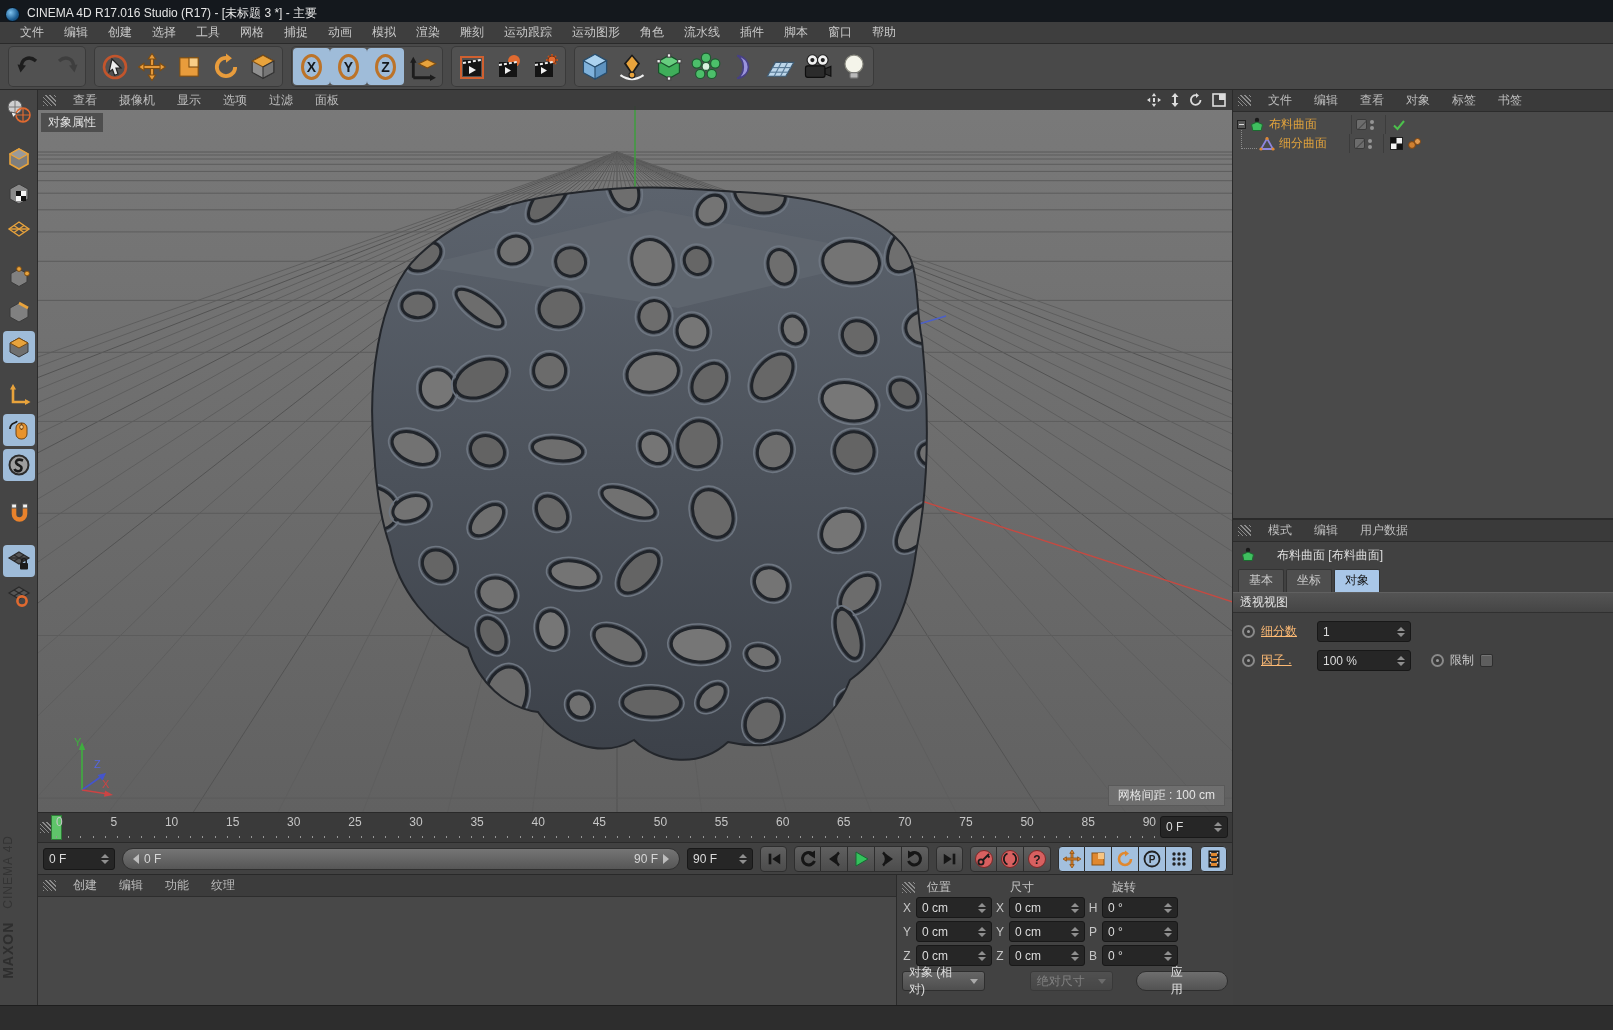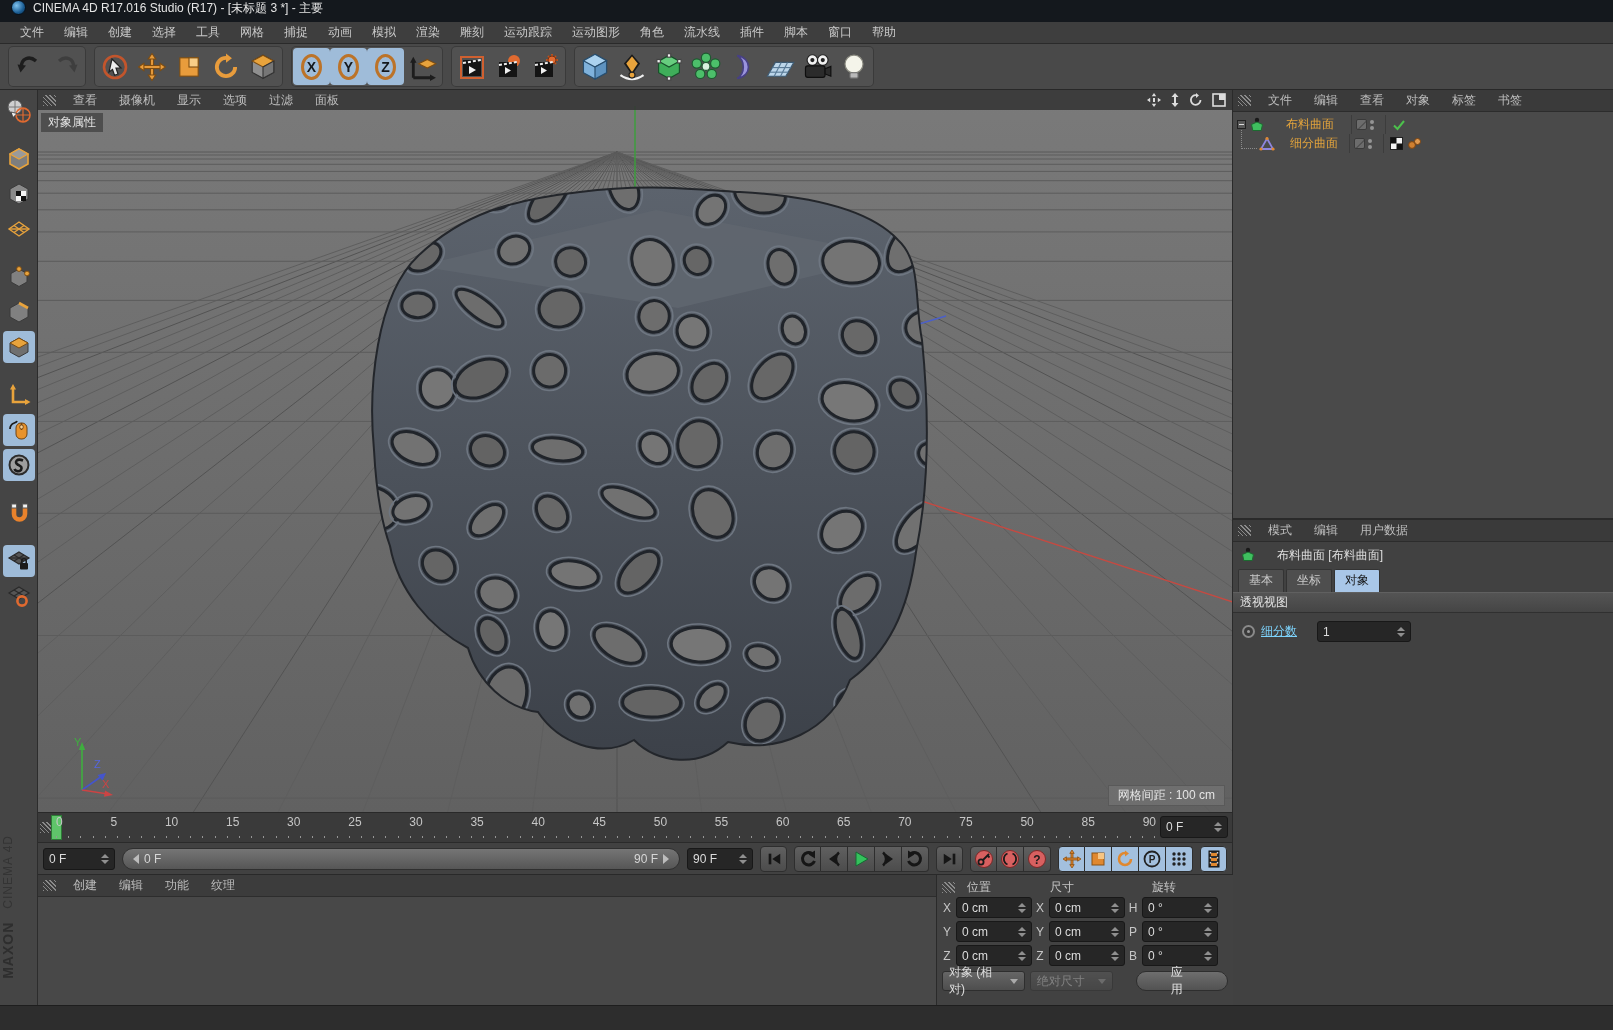--- a/index.html
+++ b/index.html
@@ -2,22 +2,22 @@
 <html><head>
 <meta charset="utf-8">
 <style>
   * { margin:0; padding:0; box-sizing:border-box; }
   html,body { background:#222; }
   .app { width:1613px; height:1030px; position:relative; overflow:hidden;
          background:#3f3f3f; font-family:"Liberation Sans",sans-serif;
          color:#c9c9c9; font-size:12px; user-select:none; }
 
   
-  .titlebar { height:22px; background:#14181d; display:flex; align-items:flex-start;
-              gap:7px; padding-left:11px; color:#e4e4e4; font-size:12px; }
+  .titlebar { height:22px; background:#14181d; display:flex; align-items:flex-end;
+              gap:7px; padding-left:5px; color:#e4e4e4; font-size:12px; }
   .c4d-logo { width:15px; height:15px; border-radius:50%;
               background:radial-gradient(circle at 35% 35%, #7fc2ee, #1b5d93 60%, #0c2d4c);
               border:1px solid #06121e; }
 
   
   .menubar { height:22px; background:#3e3e3e; border-bottom:1px solid #2a2a2a;
              display:flex; align-items:center; padding-left:10px; }
   .menu-item { padding:0 10px; color:#c9c9c9; cursor:default; }
 
   
@@ -128,34 +128,34 @@
   .coord-col { display:flex; flex-direction:column; gap:3px; }
   .coord-row { display:flex; align-items:center; gap:4px; }
   .coord-axis { width:10px; text-align:center; color:#c6c6c6; }
   .coord-field { width:76px; height:21px; }
   .cm-footer { display:flex; gap:5px; margin-top:5px; align-items:center; }
   .dropdown { width:88px; height:20px; background:linear-gradient(#666,#4e4e4e);
               border:1px solid #2e2e2e; border-radius:3px; display:flex; align-items:center;
               padding:0 6px; color:#ddd; gap:4px; }
   .dropdown .dd { margin-left:auto; width:0; height:0; border-left:4px solid transparent;
                   border-right:4px solid transparent; border-top:5px solid #aaa; }
-  .dropdown.dis { opacity:.4; }
+  .dropdown.dis { opacity:.4;margin-left:40px; }
   .apply-btn { margin-left:18px; height:20px; padding:0 34px; border-radius:10px;
                background:linear-gradient(#6e6e6e,#525252); border:1px solid #2e2e2e;
                color:#e0e0e0; display:flex; align-items:center; }
 
   
   .right-panel { width:380px; display:flex; flex-direction:column; background:#434343; }
   .pm-menubar { height:22px; background:#3a3a3a; border-bottom:1px solid #2c2c2c;
                 display:flex; align-items:center; padding-left:5px; }
   .pm-menu-item { padding:0 11px; color:#bdbdbd; }
   .object-manager { height:430px; border-bottom:2px solid #2a2a2a; display:flex;
                     flex-direction:column; }
   .om-body { flex:1; background:#4a4a4a; padding-top:3px; position:relative; }
-  .om-row { height:19px; display:flex; align-items:center;text-align:center; }
+  .om-row { height:19px; display:flex; align-items:center; }
   .om-expand { width:9px; height:9px; background:#585858; border:1px solid #222;
                margin:0 3px 0 4px; position:relative; }
   .om-expand::after { content:""; position:absolute; left:1px; right:1px; top:3px;
                       height:1px; background:#ddd; }
   .om-tree-l { width:16px; height:19px; margin-left:8px; border-left:1px dotted #8a8a8a;
                border-bottom:1px dotted #8a8a8a; margin-bottom:9px; margin-right:2px; }
   .om-name { color:#e2a33c; padding-left:4px; width:86px; white-space:nowrap; overflow:hidden; }
   .om-viscell { width:34px; display:flex; align-items:center; gap:3px; padding-left:4px;
                 border-left:1px solid #3c3c3c; height:19px; }
   .vis-sq { width:11px; height:11px; border-radius:2px; background:#6c6c6c;
@@ -177,21 +177,21 @@
   .am-tab.active { background:#a9c7e8; color:#141414; }
   .am-section { height:21px; background:linear-gradient(#545454,#454545);
                 border-top:1px solid #606060; border-bottom:1px solid #303030;
                 display:flex; align-items:center; padding-left:7px; color:#e2e2e2; }
   .am-rows { padding:8px 9px; display:flex; flex-direction:column; gap:8px; }
   .am-row { display:flex; align-items:center; gap:6px; height:21px; }
   .rec-dot { width:13px; height:13px; border-radius:50%; border:2px solid #8a8a8a;
              background:#3a3a3a; position:relative; flex:none; }
   .rec-dot::after { content:""; position:absolute; left:3px; top:3px; width:3px; height:3px;
                     border-radius:50%; background:#9a9a9a; }
-  .am-label { width:50px; color:#7dd3fc; white-space:nowrap;text-decoration:underline; }
+  .am-label { width:50px; color:#fdba74; white-space:nowrap;text-decoration:underline; }
   .am-field { width:94px; height:21px; }
   .am-check { width:13px; height:13px; border-radius:2px; background:#5e5e5e;
               border:1px solid #2e2e2e; box-shadow:0 1px 0 #777 inset; }
   .am-chklabel { color:#c9c9c9; }
 
   .statusbar { height:25px; background:#2d2d2d; border-top:1px solid #1e1e1e; }
 
   .ic { display:block; }
 </style>
 </head>
@@ -1420,19 +1420,33 @@
             <span class="rec-dot"></span>
             <span class="am-label">细分数</span>
             <span class="field am-field">
                 <span class="val">1</span>
                 <span class="spin">
                   <i class="up"></i>
                   <i class="dn"></i>
                 </span>
               </span>
           </div>
+          <div class="am-row">
+            <span class="rec-dot"></span>
+            <span class="am-label">因子 .</span>
+            <span class="field am-field">
+                <span class="val">100 %</span>
+                <span class="spin">
+                  <i class="up"></i>
+                  <i class="dn"></i>
+                </span>
+              </span>
+            <span class="rec-dot" style="margin-left:14px"></span>
+            <span class="am-chklabel">限制</span>
+            <span class="am-check"></span>
+          </div>
         </div>
       </div>
     </div>
   </div>
 
   <div class="statusbar"></div>
 </div>
 
 </body></html>

